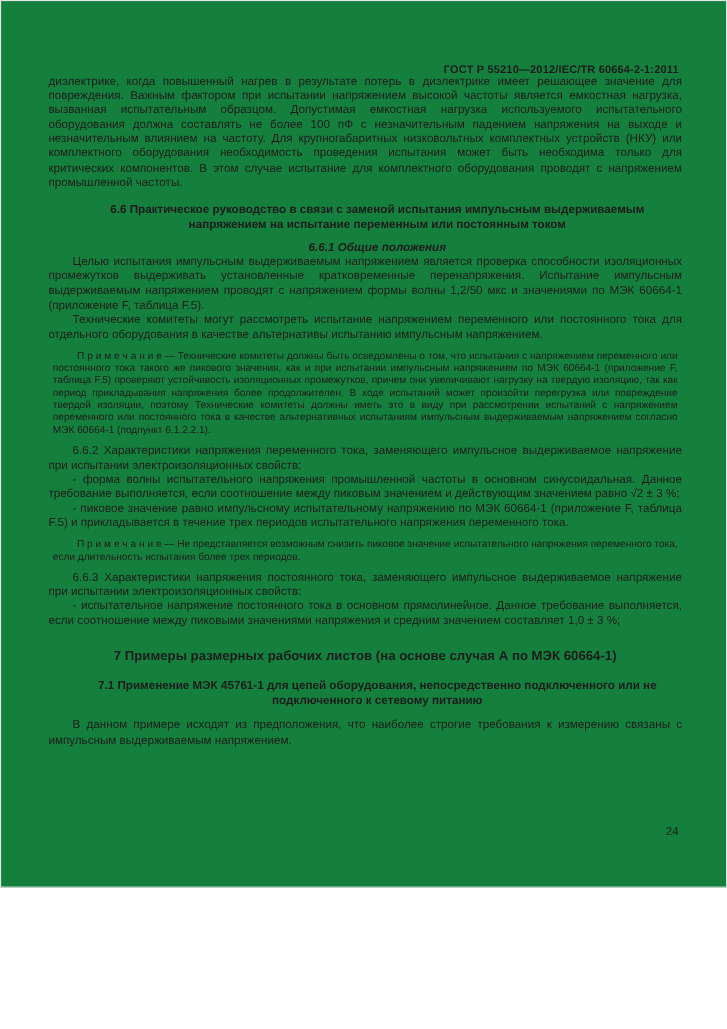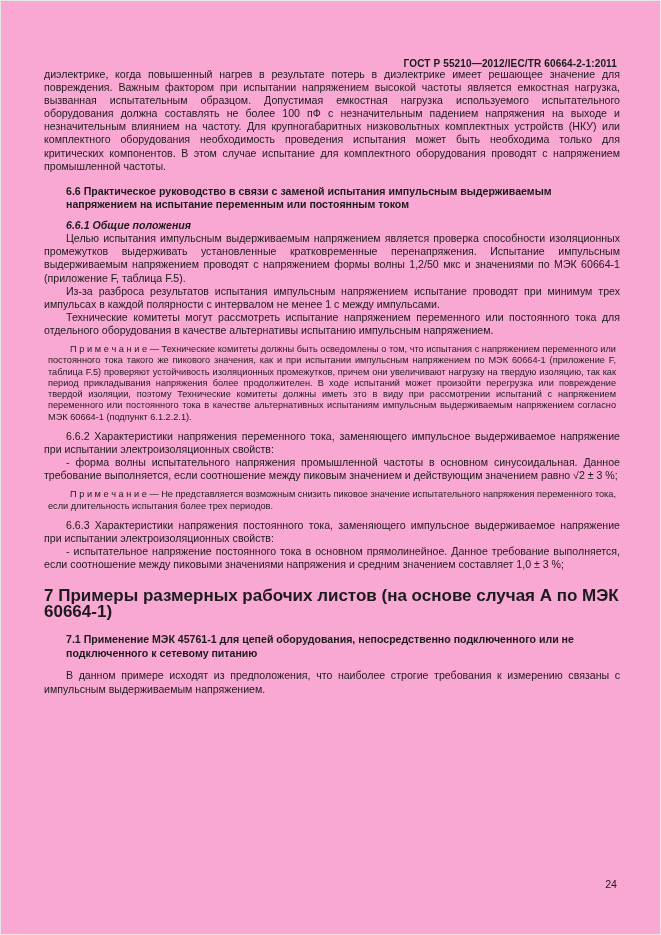--- a/index.html
+++ b/index.html
@@ -1,21 +1,21 @@
 <!DOCTYPE html>
 <html><head>
 <meta charset="utf-8">
 <style>
   * { box-sizing: border-box; }
   html, body { margin: 0; padding: 0; background: #ffffff; }
   .page {
     position: relative;
     width: 661px;
-    height: 935px;
-    background: #f9a8d4;
+    height: 807px;
+    background: #15803d;
     border: 1px solid #e6e6e6;
     font-family: "Liberation Sans", "DejaVu Sans", sans-serif;
     color: #1b1b1b;
     overflow: hidden;
   }
   .running-header {
     position: absolute;
     top: 57px;
     left: 43px;
     right: 43px;
@@ -36,36 +36,36 @@
     line-height: 13.1px;
     text-align: justify;
     text-indent: 22px;
   }
   .cont { text-indent: 0; }
   .subhead {
     font-weight: 700;
     font-size: 10.6px;
     line-height: 13.5px;
     padding-left: 22px;
-    text-align: left;
+    text-align: center;
   }
   .gap-top { margin-top: 12px !important; }
   .gap-top-sm { margin-top: 7px !important; font-style: italic; }
   .note {
     font-size: 9.2px;
     line-height: 11.3px;
     text-align: justify;
     text-indent: 22px;
     margin: 7px 4px !important;
   }
   .section-head {
-    font-size: 17px;
+    font-size: 12px;
     font-weight: 700;
     line-height: 16px;
-    text-align: left;
+    text-align: center;
     margin: 17px 0 13px !important;
   }
   .after-head { margin-top: 9px !important; }
   .page-footer {
     position: absolute;
     bottom: 44px;
     right: 43px;
     font-size: 10.6px;
     color: #1b1b1b;
   }
@@ -79,27 +79,27 @@
     <span>ГОСТ Р 55210—2012/IEC/TR 60664-2-1:2011</span>
   </div>
 
   <main class="content">
     <p class="body cont">диэлектрике, когда повышенный нагрев в результате потерь в диэлектрике имеет решающее значение для повреждения. Важным фактором при испытании напряжением высокой частоты является емкостная нагрузка, вызванная испытательным образцом. Допустимая емкостная нагрузка используемого испытательного оборудования должна составлять не более 100 пФ с незначительным падением напряжения на выходе и незначительным влиянием на частоту. Для крупногабаритных низковольтных комплектных устройств (НКУ) или комплектного оборудования необходимость проведения испытания может быть необходима только для критических компонентов. В этом случае испытание для комплектного оборудования проводят с напряжением промышленной частоты.</p>
 
     <p class="subhead gap-top">6.6 Практическое руководство в связи с заменой испытания импульсным выдерживаемым напряжением на испытание переменным или постоянным током</p>
     <p class="subhead gap-top-sm">6.6.1 Общие положения</p>
 
     <p class="body">Целью испытания импульсным выдерживаемым напряжением является проверка способности изоляционных промежутков выдерживать установленные кратковременные перенапряжения. Испытание импульсным выдерживаемым напряжением проводят с напряжением формы волны 1,2/50 мкс и значениями по МЭК 60664-1 (приложение F, таблица F.5).</p>
-    <p class="body">Из-за разброса результатов испытания импульсным напряжением испытание проводят при минимум трех импульсах в каждой полярности с интервалом не менее 1 с между импульсами.</p>
     <p class="body">Технические комитеты могут рассмотреть испытание напряжением переменного или постоянного тока для отдельного оборудования в качестве альтернативы испытанию импульсным напряжением.</p>
 
     <p class="note">П р и м е ч а н и е — Технические комитеты должны быть осведомлены о том, что испытания с напряжением переменного или постоянного тока такого же пикового значения, как и при испытании импульсным напряжением по МЭК 60664-1 (приложение F, таблица F.5) проверяют устойчивость изоляционных промежутков, причем они увеличивают нагрузку на твердую изоляцию, так как период прикладывания напряжения более продолжителен. В ходе испытаний может произойти перегрузка или повреждение твердой изоляции, поэтому Технические комитеты должны иметь это в виду при рассмотрении испытаний с напряжением переменного или постоянного тока в качестве альтернативных испытаниям импульсным выдерживаемым напряжением согласно МЭК 60664-1 (подпункт 6.1.2.2.1).</p>
 
     <p class="body">6.6.2 Характеристики напряжения переменного тока, заменяющего импульсное выдерживаемое напряжение при испытании электроизоляционных свойств:</p>
     <p class="body">- форма волны испытательного напряжения промышленной частоты в основном синусоидальная. Данное требование выполняется, если соотношение между пиковым значением и действующим значением равно √2 ± 3 %;</p>
+    <p class="body">- пиковое значение равно импульсному испытательному напряжению по МЭК 60664-1 (приложение F, таблица F.5) и прикладывается в течение трех периодов испытательного напряжения переменного тока.</p>
 
     <p class="note">П р и м е ч а н и е — Не представляется возможным снизить пиковое значение испытательного напряжения переменного тока, если длительность испытания более трех периодов.</p>
 
     <p class="body">6.6.3 Характеристики напряжения постоянного тока, заменяющего импульсное выдерживаемое напряжение при испытании электроизоляционных свойств:</p>
     <p class="body">- испытательное напряжение постоянного тока в основном прямолинейное. Данное требование выполняется, если соотношение между пиковыми значениями напряжения и средним значением составляет 1,0 ± 3 %;</p>
 
     <h2 class="section-head">7 Примеры размерных рабочих листов (на основе случая А по МЭК 60664-1)</h2>
     <p class="subhead">7.1 Применение МЭК 45761-1 для цепей оборудования, непосредственно подключенного или не подключенного к сетевому питанию</p>
 
     <p class="body after-head">В данном примере исходят из предположения, что наиболее строгие требования к измерению связаны с импульсным выдерживаемым напряжением.</p>

